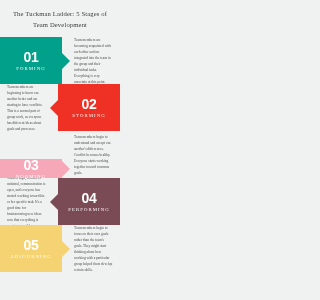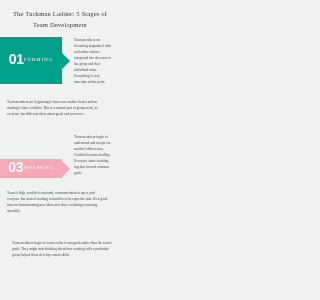--- a/index.html
+++ b/index.html
@@ -44,20 +44,21 @@
     display:flex;
     align-items:stretch;
   }
 
   
   .panel {
     position:relative;
     width:62px;
     flex:0 0 62px;
     display:flex;
+    flex-direction:column;
     align-items:center;
     justify-content:center;
     z-index:2;
   }
 
   
   .panel::after {
     content:"";
     position:absolute;
     top:50%;
@@ -127,38 +128,50 @@
       <div class="stage left">
         <div class="panel on-dark" style="background: rgb(0, 160, 138); color: rgb(0, 160, 138);">
           <div class="num">01</div>
           <div class="name">FORMING</div>
         </div>
         <div class="copy">
           <p>Team members are becoming acquainted with each other and are integrated into the team in the group and their individual tasks. Everything is very uncertain at this point.</p>
         </div>
       </div>
       <div class="stage right">
+        <div class="panel on-dark" style="background: rgb(238, 49, 36); color: rgb(238, 49, 36);">
+          <div class="num">02</div>
+          <div class="name">STORMING</div>
+        </div>
         <div class="copy">
           <p>Team members are beginning to know one another better and are starting to have conflicts. This is a normal part of group work, as everyone has different ideas about goals and processes.</p>
         </div>
       </div>
       <div class="stage left">
         <div class="panel on-dark" style="background: rgb(247, 168, 184); color: rgb(247, 168, 184); margin-top: 28px;">
           <div class="num">03</div>
           <div class="name">NORMING</div>
         </div>
         <div class="copy">
           <p>Team members begin to understand and accept one another's differences. Conflict becomes healthy. Everyone starts working together toward common goals.</p>
         </div>
       </div>
       <div class="stage right">
+        <div class="panel on-dark" style="background: rgb(122, 74, 85); color: rgb(122, 74, 85);">
+          <div class="num">04</div>
+          <div class="name">PERFORMING</div>
+        </div>
         <div class="copy">
           <p>Team is high, conflict is minimal, communication is open, and everyone has started working toward his or her specific task. It's a good time for brainstorming new ideas now that everything is running smoothly.</p>
         </div>
       </div>
       <div class="stage left">
+        <div class="panel on-dark" style="background: rgb(245, 211, 114); color: rgb(245, 211, 114);">
+          <div class="num">05</div>
+          <div class="name">ADJOURNING</div>
+        </div>
         <div class="copy">
           <p>Team members begin to focus on their own goals rather than the team's goals. They might start thinking about how working with a particular group helped them develop certain skills.</p>
         </div>
       </div>
     </div>
 
 </div>
 
 </body></html>

